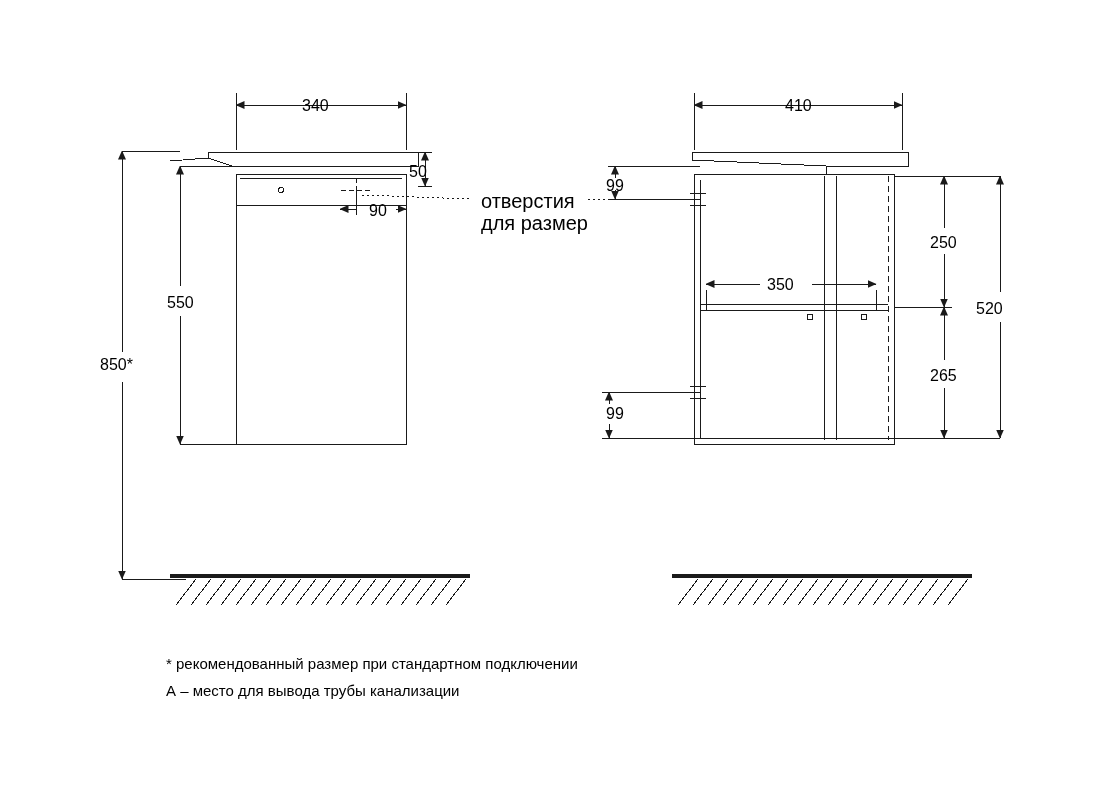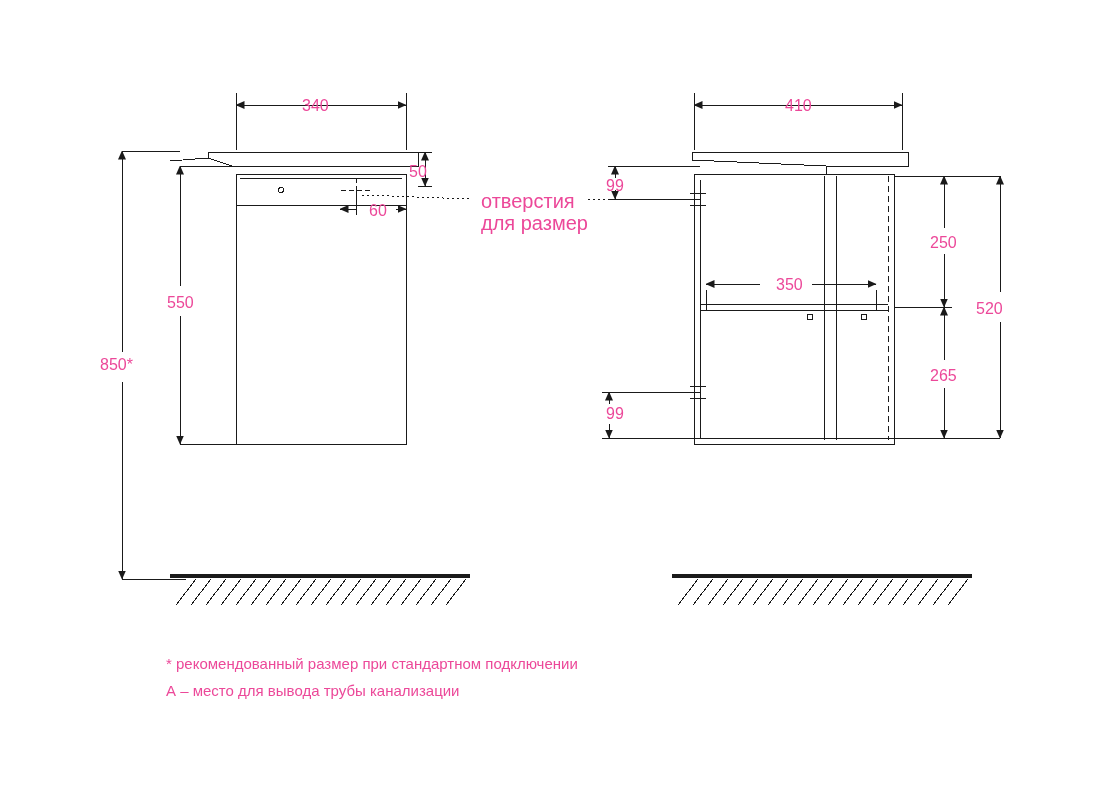--- a/index.html
+++ b/index.html
@@ -19,21 +19,21 @@
   svg.draw {
     position: absolute;
     left: 0;
     top: 0;
     width: 1100px;
     height: 800px;
   }
   .lbl {
     position: absolute;
     font-family: "Liberation Sans", sans-serif;
-    color: #ec4899;
+    color: #000000;
     white-space: nowrap;
     line-height: 1.35;
   }
   .dim {
     font-size: 16px;
   }
   .foot {
     font-size: 15px;
   }
   .annot {
@@ -235,28 +235,28 @@
         <line x1="903" y1="605" x2="923" y2="579"></line>
         <line x1="918" y1="605" x2="938" y2="579"></line>
         <line x1="933" y1="605" x2="953" y2="579"></line>
         <line x1="948" y1="605" x2="968" y2="579"></line>
       </g>
     </g>
   </svg>
 
   <div class="lbl dim" style="left:302px; top:95px;">340</div>
   <div class="lbl dim" style="left:409px; top:161px;">50</div>
-  <div class="lbl dim" style="left:369px; top:200px;">60</div>
+  <div class="lbl dim" style="left:369px; top:200px;">90</div>
   <div class="lbl dim" style="left:167px; top:292px;">550</div>
   <div class="lbl dim" style="left:100px; top:354px;">850*</div>
 
   <div class="lbl dim" style="left:785px; top:95px;">410</div>
   <div class="lbl dim" style="left:606px; top:175px;">99</div>
   <div class="lbl dim" style="left:606px; top:403px;">99</div>
-  <div class="lbl dim" style="left:767px; top:274px;margin-left:9px;">350</div>
+  <div class="lbl dim" style="left:767px; top:274px;">350</div>
   <div class="lbl dim" style="left:930px; top:232px;">250</div>
   <div class="lbl dim" style="left:930px; top:365px;">265</div>
   <div class="lbl dim" style="left:976px; top:298px;">520</div>
 
   <div class="lbl annot" style="left:481px; top:188px;">отверстия</div>
   <div class="lbl annot" style="left:481px; top:210px;">для размер</div>
 
   <div class="lbl foot" style="left:166px; top:681px;">А – место для вывода трубы канализации</div>
   <div class="lbl foot" style="left:166px; top:654px;">* рекомендованный размер при стандартном подключении</div>
 

